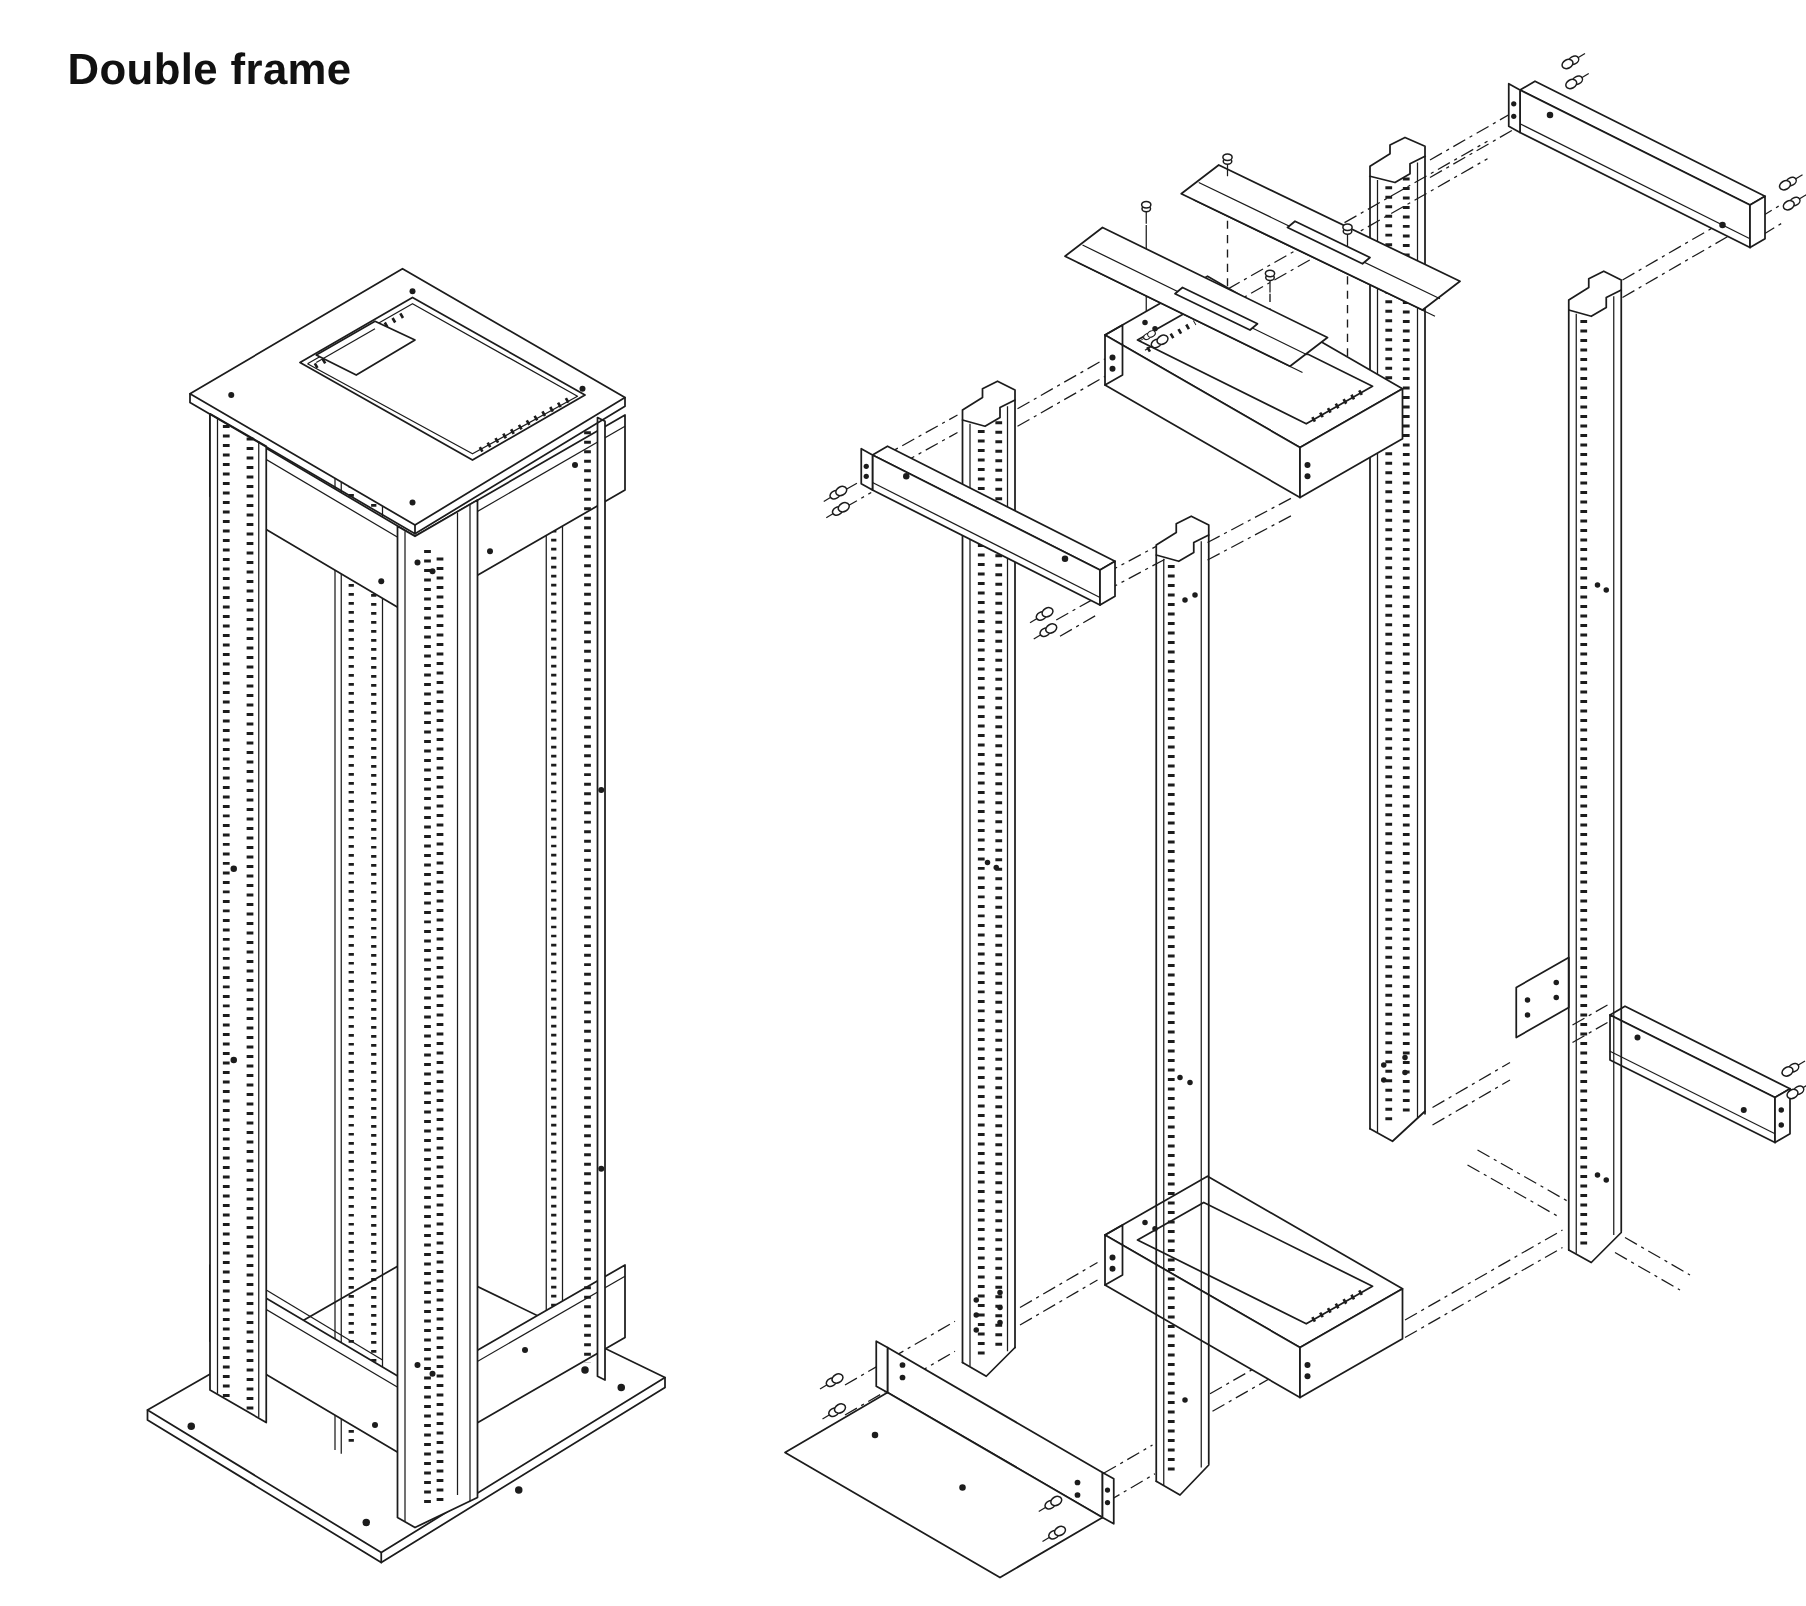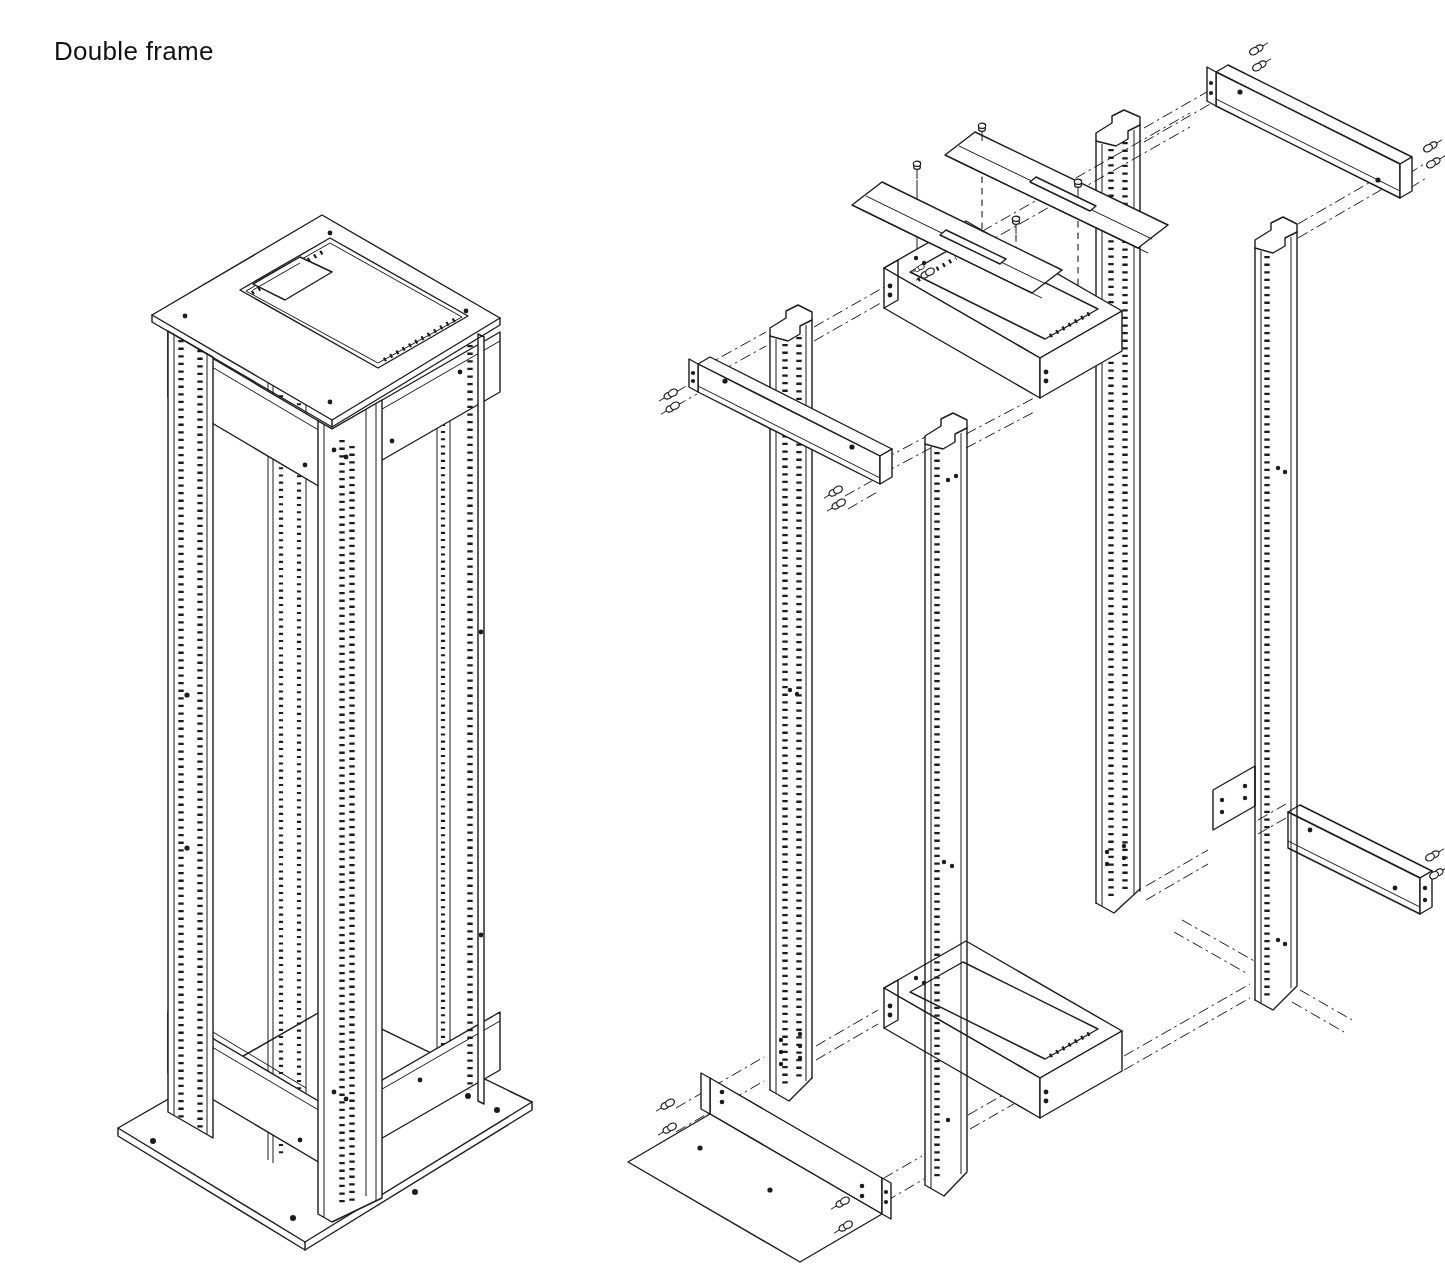--- a/index.html
+++ b/index.html
@@ -1,20 +1,20 @@
 <!DOCTYPE html>
 <html style="--bg: #ffffff; --line: #1c1c1c; --text: #111111;"><head>
 <meta charset="utf-8">
 <style>
   :root{ --bg:#ffffff; --line:#1c1c1c; --text:#111111; }
   html,body{margin:0;padding:0;}
   body{width:1445px;height:1285px;background:var(--bg);position:relative;
        font-family:"Liberation Sans",sans-serif;overflow:hidden;}
-  .page-title{position:absolute;left:54px;top:36px;margin:0;font-size:26px;
-       font-weight:400;letter-spacing:.3px;color:var(--text);}
+  .page-title{position:absolute;left:54px;top:36px;margin:0;font-size:35px;
+       font-weight:700;letter-spacing:.3px;color:var(--text);}
   svg.drawing{position:absolute;left:0;top:0;}
   .ln{fill:none;stroke:var(--line);stroke-width:1.4;stroke-linejoin:round;stroke-linecap:round;}
   .th{fill:none;stroke:var(--line);stroke-width:1;stroke-linejoin:round;}
   .fw{fill:#ffffff;stroke:var(--line);stroke-width:1.4;stroke-linejoin:round;}
   .tick{fill:none;stroke:var(--line);stroke-width:5.4;stroke-dasharray:2.3 5.3;}
   .tick-s{fill:none;stroke:var(--line);stroke-width:4.2;stroke-dasharray:2.1 5.1;}
   .dd{fill:none;stroke:var(--line);stroke-width:1;stroke-dasharray:11 4 2.5 4;}
   .dsh{fill:none;stroke:var(--line);stroke-width:1.1;stroke-dasharray:6.5 5;}
   .dot{fill:var(--line);stroke:none;}
   .scr{fill:#ffffff;stroke:var(--line);stroke-width:1.2;}

